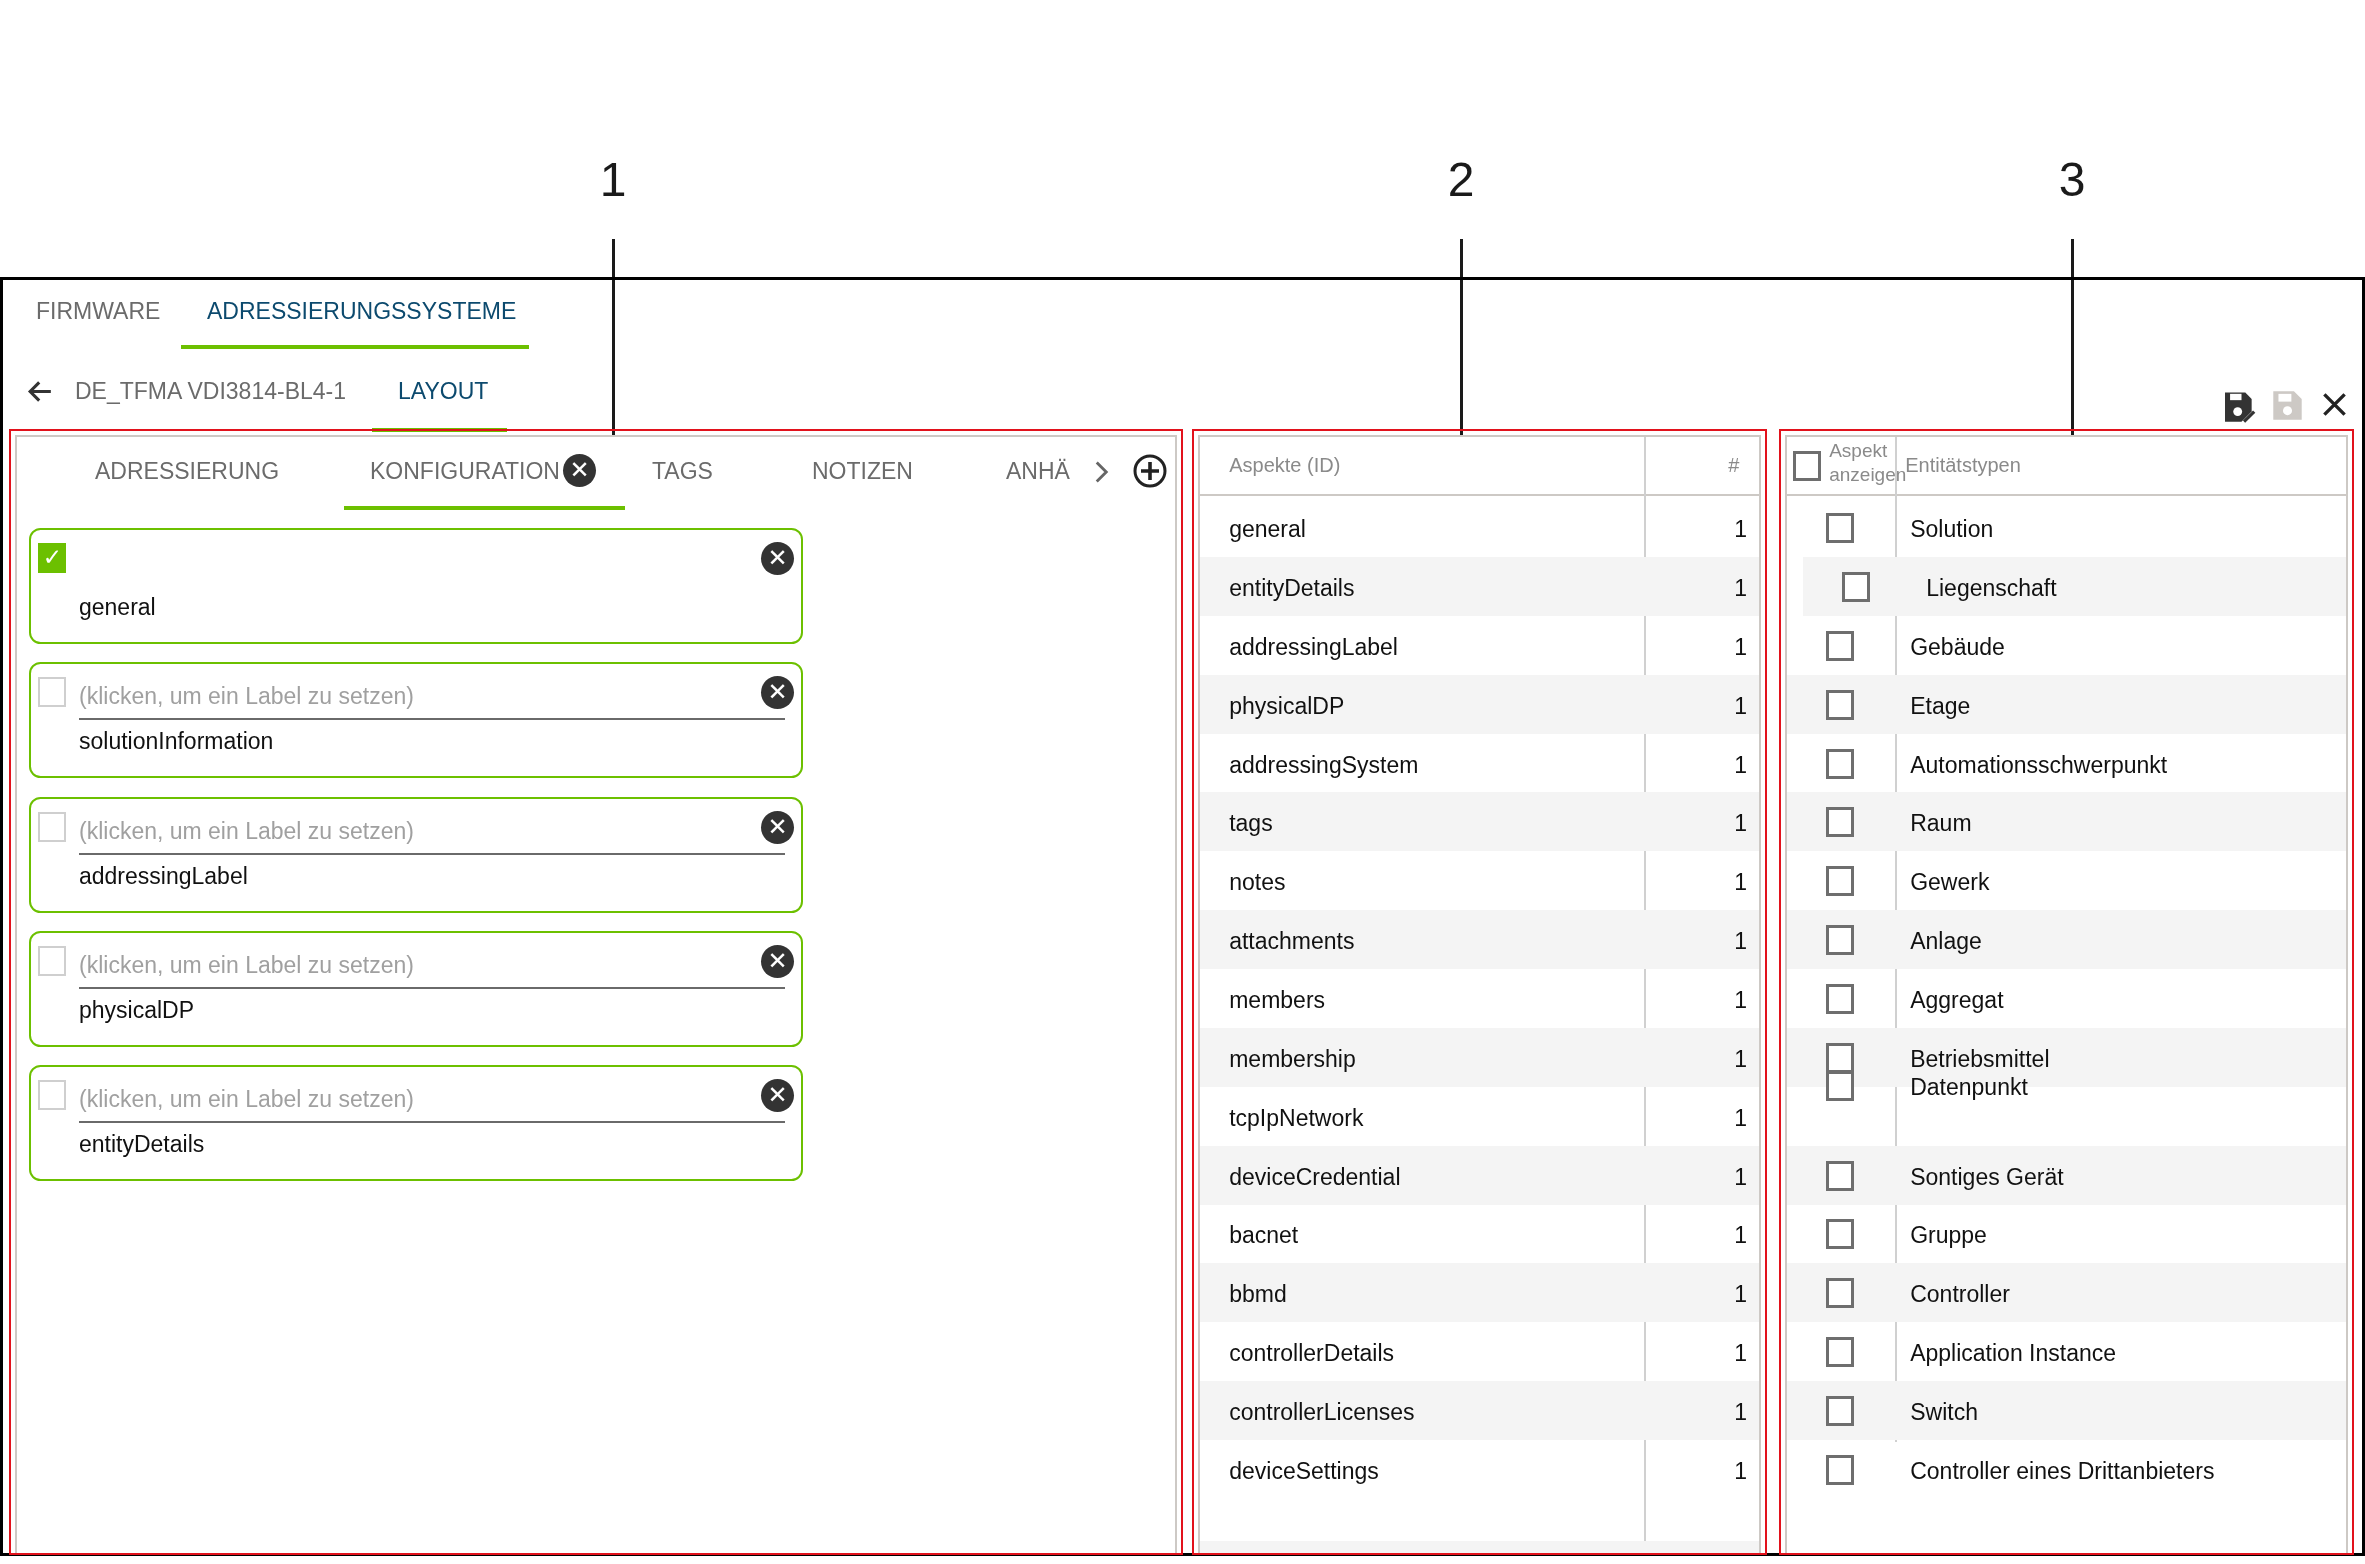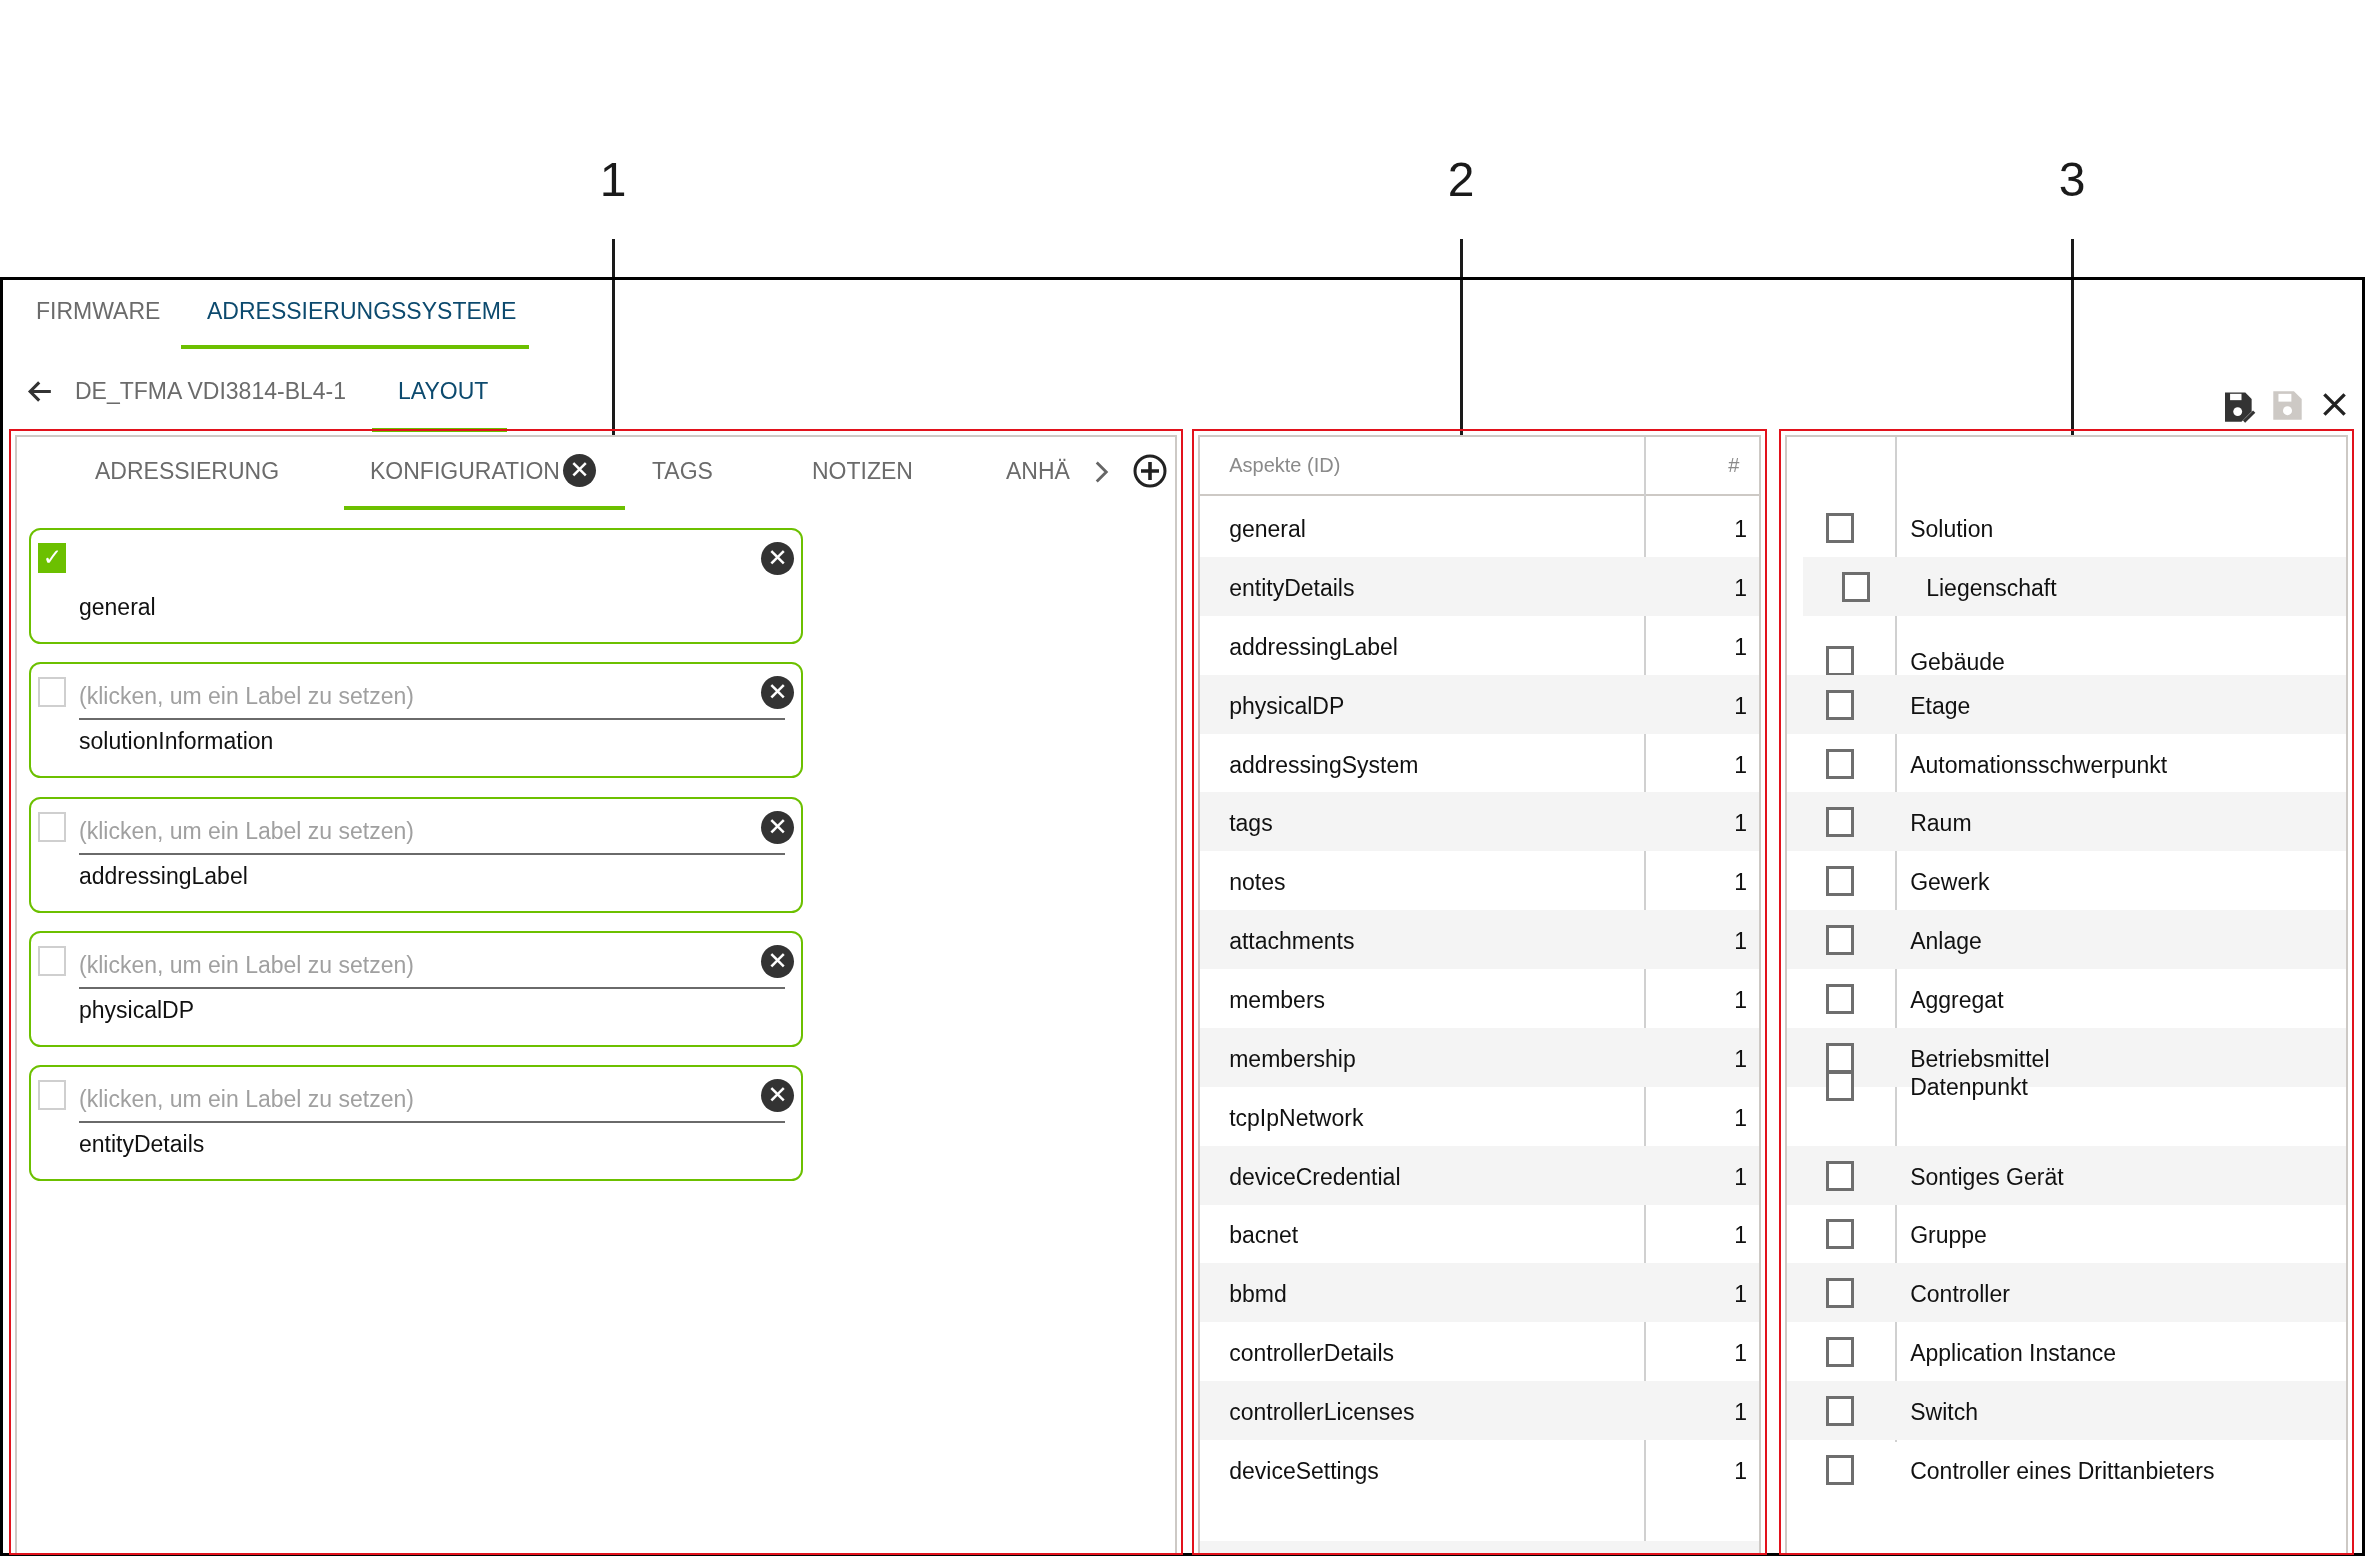--- a/index.html
+++ b/index.html
@@ -219,31 +219,39 @@
           <span class="abs" style="left:29px;top:18px">applicationDetails</span>
           <span class="abs" style="left:534px;top:18px">1</span>
         </div>
       </div>
     <div class="abs" style="left:559px;top:50px;width:6.3px;height:779px;background:#d0d0d0"></div>
   </div>
 </div>
 
 <div class="panel" style="left:1779px;top:429px;width:575px;height:1126px;overflow:hidden">
   <div class="panel-inner" style="overflow:hidden">
+    <div class="tbl-header">
+      <div class="sq" style="left:6.3px;top:14px"></div>
+      <div class="abs" style="left:42px;top:2.1px;font-size:19px;line-height:24px;text-align:right;width:58px">
+        <div>Aspekt</div>
+        <div>anzeigen</div>
+      </div>
+      <span class="abs" style="left:118px;top:16.7px">Entitätstypen</span>
+    </div>
     <div class="vdiv" style="left:108px;height:1005px"></div>
     <div id="entity-rows">
         <div class="row" style="top: 61px;">
           <div class="sq" style="left:39px;top:14.6px"></div>
           <span class="abs" style="left:123px;top:18px">Solution</span>
         </div>
         <div class="row alt" style="top: 120px; margin-left: 16px;">
           <div class="sq" style="left:39px;top:14.6px"></div>
           <span class="abs" style="left:123px;top:18px">Liegenschaft</span>
         </div>
-        <div class="row" style="top: 194px; text-decoration: underline;">
+        <div class="row" style="top: 179px; text-decoration: underline;">
           <div class="sq" style="left:39px;top:14.6px"></div>
           <span class="abs" style="left:123px;top:18px">Gebäude</span>
         </div>
         <div class="row alt" style="top: 238px;">
           <div class="sq" style="left:39px;top:14.6px"></div>
           <span class="abs" style="left:123px;top:18px">Etage</span>
         </div>
         <div class="row" style="top: 297px;">
           <div class="sq" style="left:39px;top:14.6px"></div>
           <span class="abs" style="left:123px;top:18px">Automationsschwerpunkt</span>

